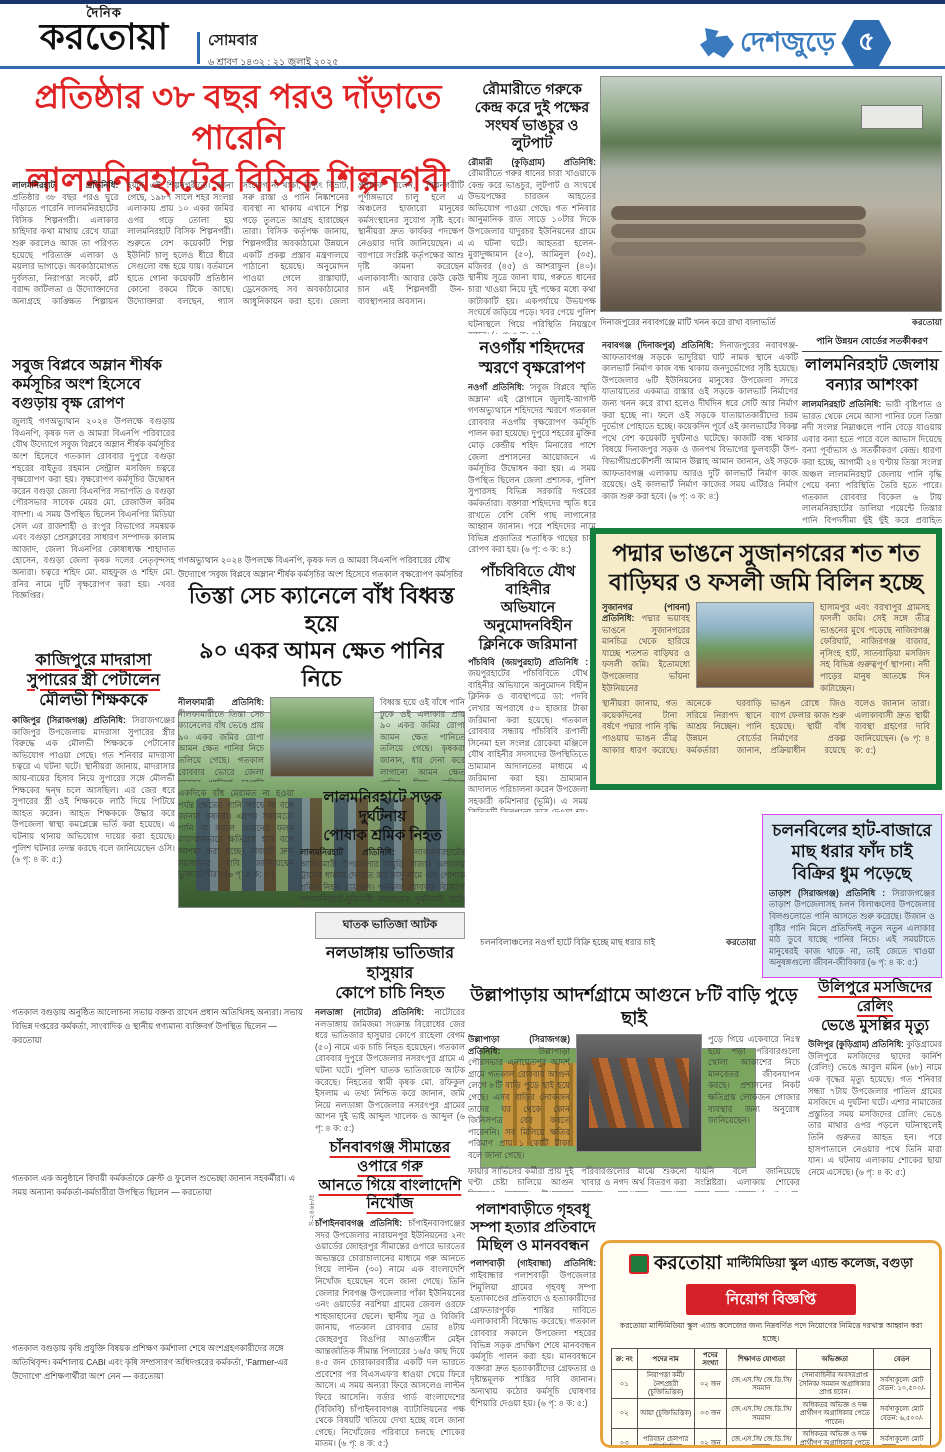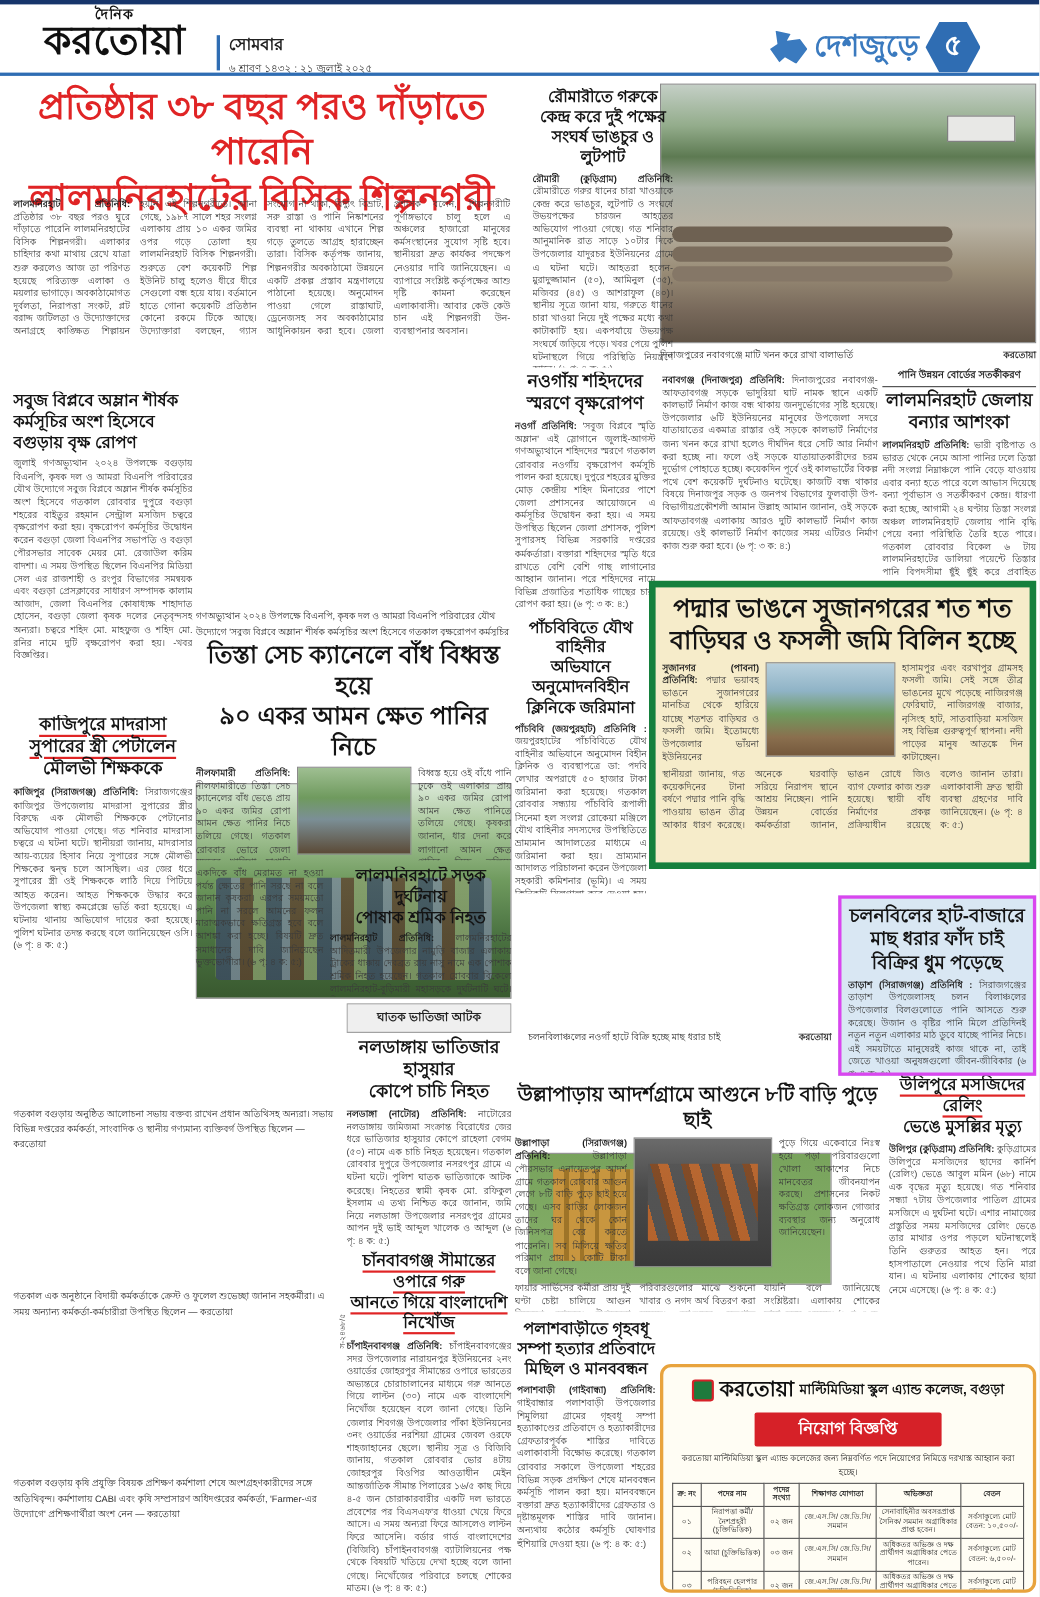--- a/index.html
+++ b/index.html
@@ -54,21 +54,21 @@
      background:repeating-linear-gradient(90deg,#c8963f 0 10px,#9e7428 10px 14px),linear-gradient(#c8963f,#a87f33);}
   .ph-fire{background:linear-gradient(180deg,#6b6b6b 0%,#4a4a4a 40%,#3a3a3a 100%);position:relative;}
   .ph-fire .burn{position:absolute;left:10%;top:20%;width:80%;height:60%;
      background:repeating-linear-gradient(75deg,#c96a2a 0 9px,#555 9px 20px,#8a4a1f 20px 27px);opacity:.85;}
   .caption{font-size:8.4px;color:#2e2e2e;}
   .cap-row{display:flex;justify-content:space-between;align-items:flex-start;}
   .credit{font-weight:700;color:#2e2e2e;white-space:nowrap;margin-left:6px;}
 
   
   .padma-box{background:#f6ecca;border:6px solid #15803d;box-sizing:border-box;padding:5px 6px;}
-  .blue-box{background:#d9e7f3;border:3px solid #d946ef;box-sizing:border-box;padding:5px 6px;}
+  .blue-box{background:#d9e7f3;border:1px solid #d946ef;box-sizing:border-box;padding:5px 6px;}
 
   .flexrow{display:flex;gap:6px;}
 
   
   .ad{border:3px solid #e8a33d;border-radius:10px;background:#fffdf4;box-sizing:border-box;padding:5px 8px;}
   .ad-head{display:flex;align-items:center;justify-content:center;gap:5px;}
   .ad-logo{width:16px;height:16px;background:#1f7a3d;border:2px solid #d62128;border-radius:3px;}
   .ad-brand{font-size:19px;font-weight:800;color:#101010;}
   .ad-brand-suffix{font-size:12.5px;font-weight:700;color:#101010;}
   .ad-title{width:170px;margin:4px auto;background:#d62128;color:#fff;font-size:15px;font-weight:800;
@@ -113,21 +113,21 @@
 
   <div class="abs photo ph-road" style="left:600px;top:76px;width:342px;height:236px;">
     <div class="truck"></div>
     <div class="pipe"></div>
   </div>
   <div class="abs cap-row" style="left:600px;top:316px;width:342px;">
     <span class="caption">দিনাজপুরের নবাবগঞ্জে মাটি খনন করে রাখা বালাভর্তি</span>
     <span class="caption credit">করতোয়া</span>
   </div>
 
-  <div class="abs" style="left:468px;top:80px;width:128px;height:254px;overflow:hidden;margin-left:16px;">
+  <div class="abs" style="left:468px;top:80px;width:128px;height:254px;overflow:hidden;">
     <div class="hl" style="font-size:14.5px;">রৌমারীতে গরুকে কেন্দ্র করে দুই পক্ষের সংঘর্ষ ভাঙচুর ও লুটপাট</div>
     <div class="body-text" style="margin-top:4px;">
       <span class="byl">রৌমারী (কুড়িগ্রাম) প্রতিনিধি:</span>
       <span>রৌমারীতে গরুর ধানের চারা খাওয়াকে কেন্দ্র করে ভাঙচুর, লুটপাট ও সংঘর্ষে উভয়পক্ষের চারজন আহতের অভিযোগ পাওয়া গেছে। গত শনিবার আনুমানিক রাত সাড়ে ১০টার দিকে উপজেলার যাদুরচর ইউনিয়নের গ্রামে এ ঘটনা ঘটে। আহতরা হলেন- মুরাদুজ্জামান (৫০), আমিনুল (৩৫), মজিবর (৪৫) ও আশরাফুল (৪০)। স্থানীয় সূত্রে জানা যায়, গরুতে ধানের চারা খাওয়া নিয়ে দুই পক্ষের মধ্যে কথা কাটাকাটি হয়। একপর্যায়ে উভয়পক্ষ সংঘর্ষে জড়িয়ে পড়ে। খবর পেয়ে পুলিশ ঘটনাস্থলে গিয়ে পরিস্থিতি নিয়ন্ত্রণে আনে। (৬ পৃ: ৪ ক: ৫:)</span>
     </div>
   </div>
 
   <div class="abs" style="left:468px;top:338px;width:128px;height:220px;overflow:hidden;">
     <div class="hl" style="font-size:16px;">
       <div>নওগাঁয় শহিদদের</div>

